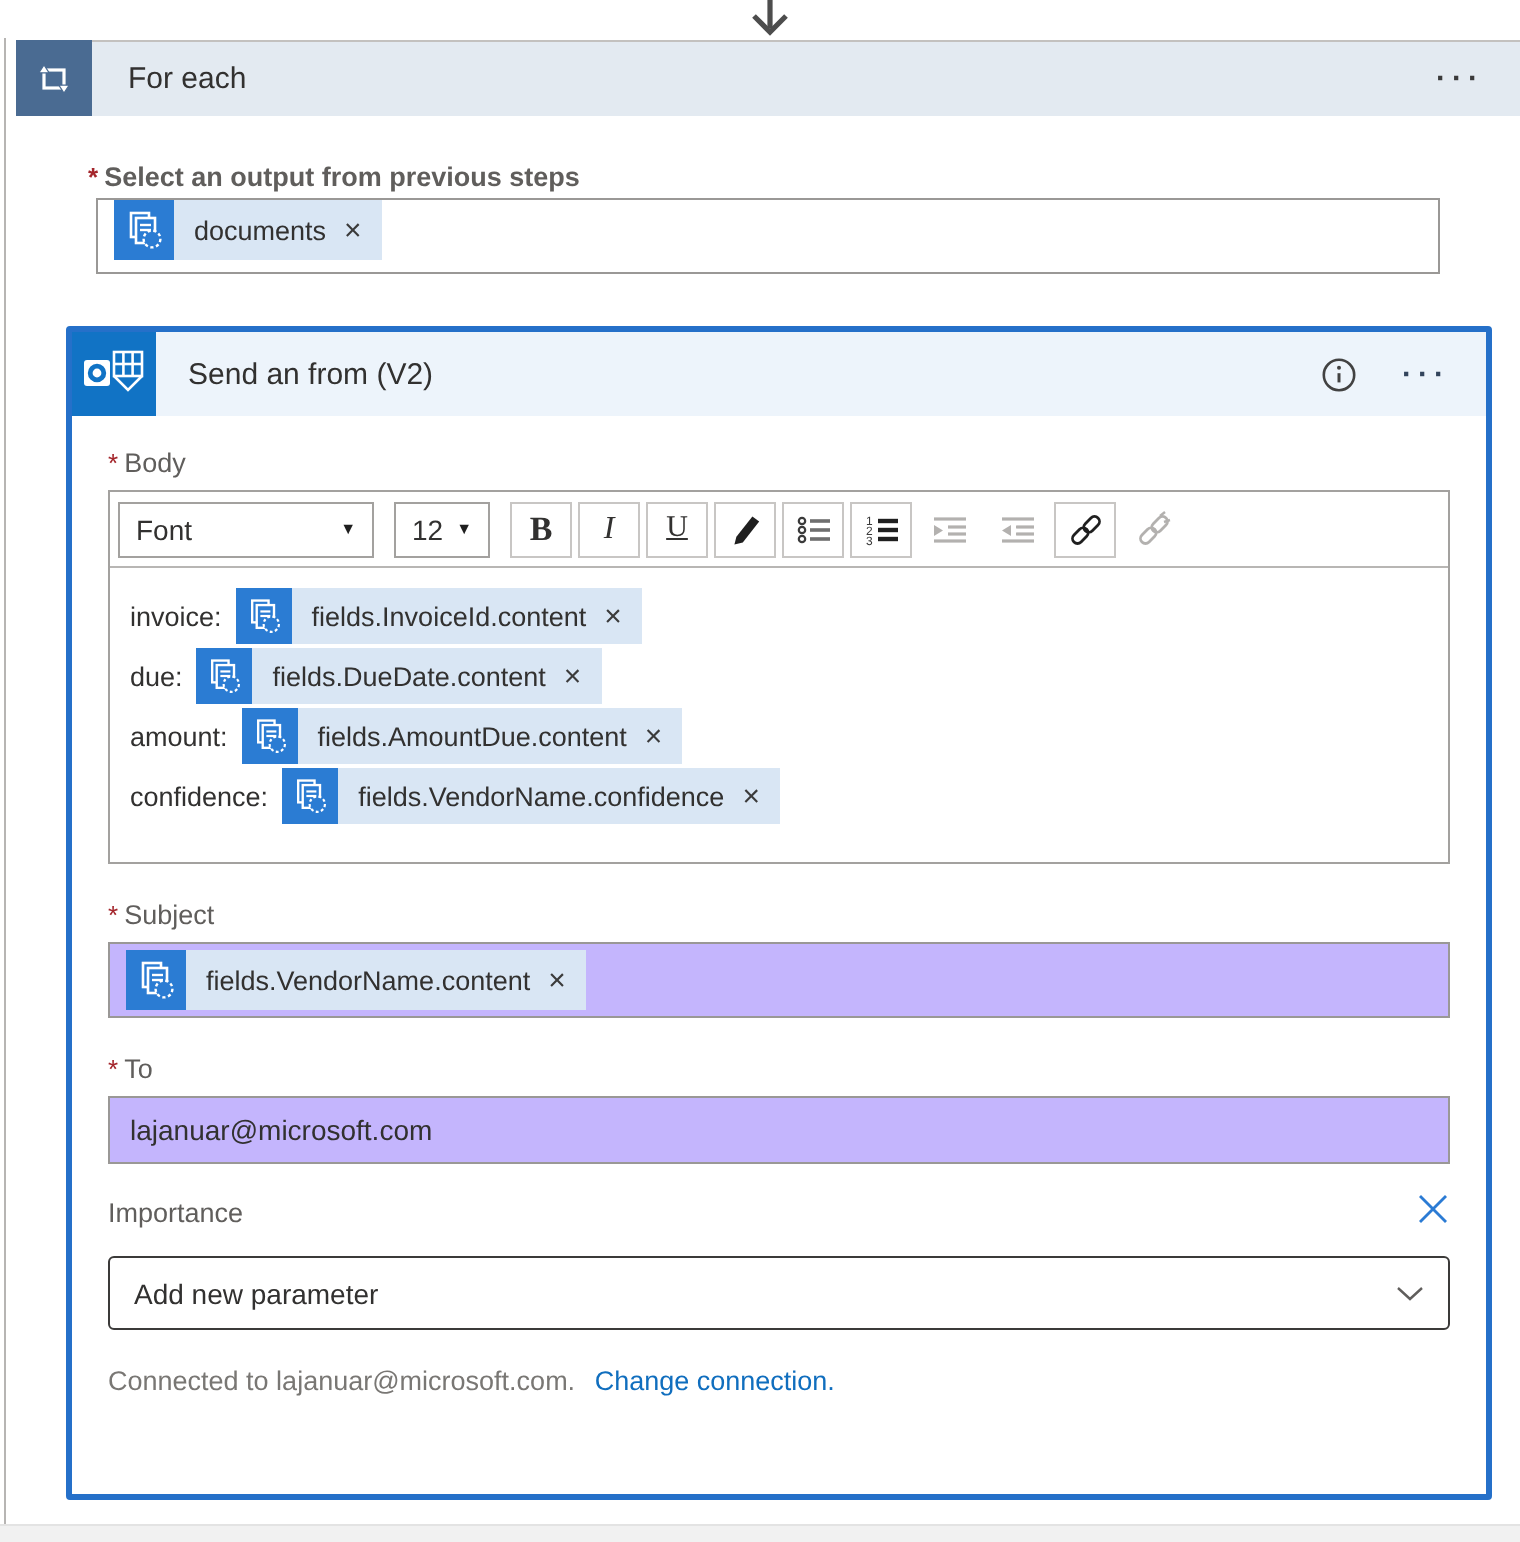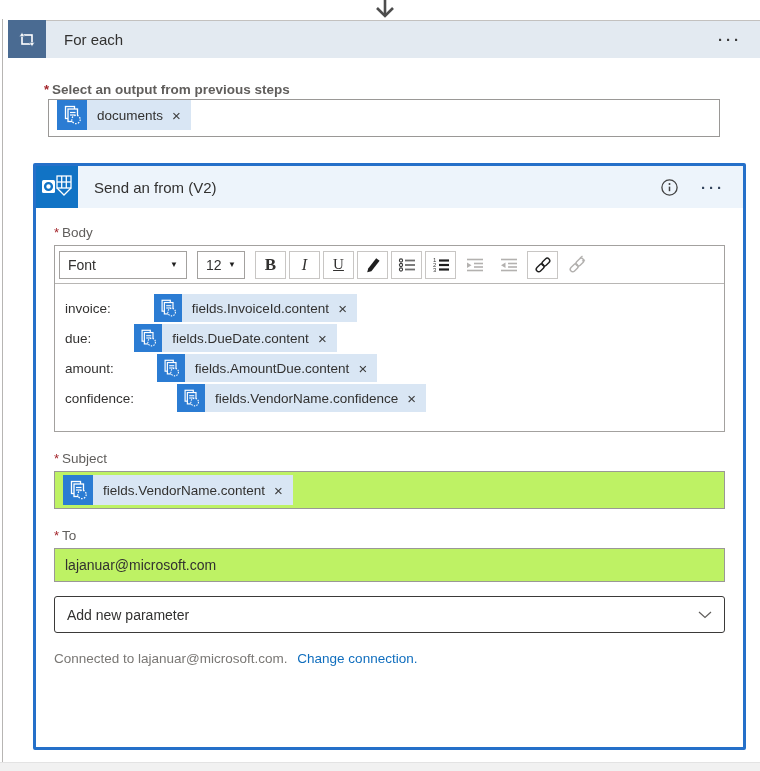--- a/index.html
+++ b/index.html
@@ -60,25 +60,25 @@
   .dd-caret { font-size:8px; color:#1f1f1f; margin-left:6px; }
   .dd-text { font-size:14px; }
   .tb-btn { width:31px; height:28px; border:1px solid #c8c6c4; background:#fff; display:flex; align-items:center;
             justify-content:center; margin-right:3px; cursor:pointer; }
   .tb-btn.noborder { border-color:transparent; cursor:default; }
   .tb-b { font-family:"Liberation Serif", serif; font-weight:bold; font-size:17px; }
   .tb-i { font-family:"Liberation Serif", serif; font-style:italic; font-size:16px; }
   .tb-u { font-family:"Liberation Serif", serif; font-size:15px; text-decoration:underline; }
 
   .rt-content { padding:8px 10px 14px 10px; min-height:147px; }
-  .body-line { display:flex; align-items:center; margin:2px 0;gap:36px; }
+  .body-line { display:flex; align-items:center; margin:2px 0; }
   .line-prefix { font-size:13.5px; margin-right:7px; white-space:nowrap; }
 
   
-  .input-box { border:1px solid #9a9896; background:#bef264; display:flex; align-items:center; }
+  .input-box { border:1px solid #9a9896; background:#c4b5fd; display:flex; align-items:center; }
   .subject-input { height:38px; margin-top:4px; padding-left:8px; }
   .to-input { height:34px; margin-top:4px; padding-left:10px; font-size:14px; color:#323130; }
 
   .importance-row { margin-top:17px; position:relative; display:flex; align-items:center; }
   .close-x { position:absolute; right:0; top:-3px; cursor:pointer; display:flex; }
   .importance-select { width:calc(100% - 38px); height:35px; margin-top:4px; border:1px solid #9a9896;
                        display:flex; align-items:center; padding:0 12px; cursor:pointer; }
   .importance-select .val { font-size:14px; }
   .importance-select .chev { margin-left:auto; display:flex; }
 
@@ -347,20 +347,29 @@
       </span>
     </div>
 
     <div class="lbl">
       <span class="req">*</span><span class="field-label">To</span>
     </div>
     <div class="input-box to-input">
       <span>lajanuar@microsoft.com</span>
     </div>
 
+    <div class="importance-row">
+      <span class="field-label">Importance</span>
+      <span class="close-x">
+        <svg width="17" height="17" viewBox="0 0 17 17">
+          <line x1="2" y1="2" x2="15" y2="15" stroke="#2b7bd4" stroke-width="1.4"></line>
+          <line x1="15" y1="2" x2="2" y2="15" stroke="#2b7bd4" stroke-width="1.4"></line>
+        </svg>
+      </span>
+    </div>
 
     <div class="addparam-select">
       <span class="val">Add new parameter</span>
       <span class="chev">
         <svg width="14" height="8" viewBox="0 0 14 8">
             <polyline points="1,1 7,6.5 13,1" fill="none" stroke="#605e5c" stroke-width="1.2"></polyline>
           </svg>
       </span>
     </div>
 

